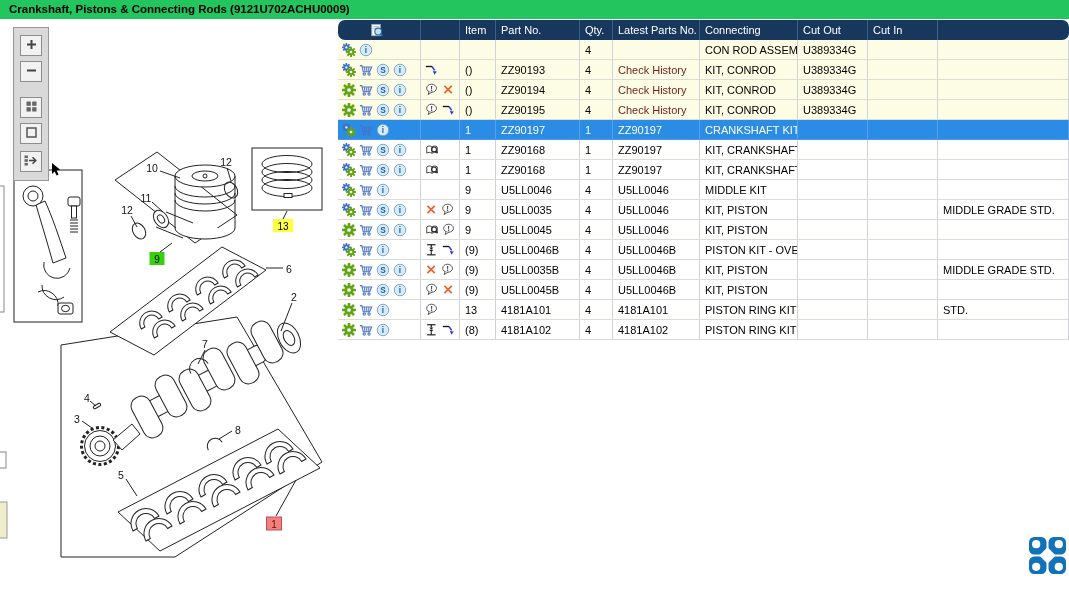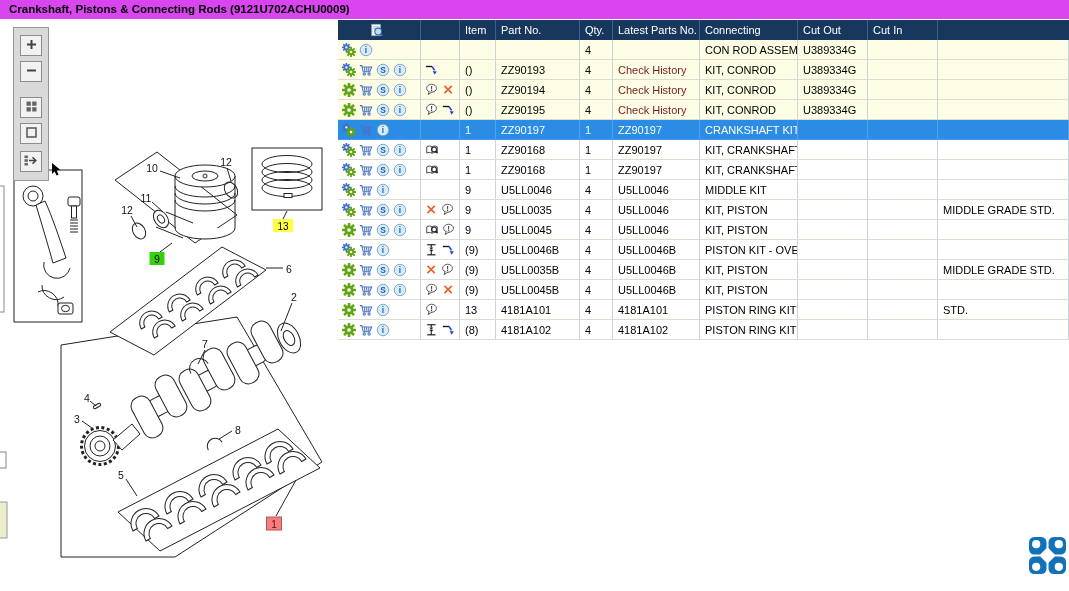--- a/index.html
+++ b/index.html
@@ -2,21 +2,21 @@
 <html style="--header_bg: #17375c; --selected_bg: #2b8ce5; --row_yellow: #fdfce4; --hist_color: #76231f; --perkins_blue: #1272b9; --callout_green: #35d10c; --callout_yellow: #ffff42; --callout_red_bg: #f28080; --callout_red_text: #7a0000;"><head>
 <meta charset="utf-8">
 <style>
   html,body{margin:0;padding:0;}
   body{
     width:1069px;height:591px;position:relative;overflow:hidden;
     background:#ffffff;font-family:"Liberation Sans",sans-serif;
   }
   .titlebar{
     position:absolute;top:0;left:0;width:100%;height:19px;
-    background:#d946ef;font-size:11.5px;font-weight:bold;color:#000;
+    background:#22c55e;font-size:11.5px;font-weight:bold;color:#000;
     padding:3px 0 0 9px;box-sizing:border-box;
   }
   svg.art{position:absolute;top:0;left:0;}
   
   .toolbar{
     position:absolute;left:13px;top:27px;width:36px;height:154px;
     background:#d9d9d9;border:1px solid #979797;box-sizing:border-box;
     display:flex;flex-direction:column;align-items:center;padding-top:7px;
   }
   .tbtn{
@@ -25,21 +25,21 @@
     box-sizing:border-box;cursor:pointer;
   }
   .tbtn.gap{margin-top:10px;}
   .tbtn.push{margin-top:auto;margin-bottom:8px;}
   
   .table{position:absolute;left:338px;top:20px;width:731px;font-size:11px;}
   .tr{
     display:grid;height:20px;box-sizing:border-box;
     grid-template-columns:83px 39px 36px 84px 33px 87px 98px 70px 70px 131px;
   }
-  .thead .tr{background:var(--header_bg);color:#fff;}
+  .thead .tr{background:var(--header_bg);color:#fff;border-radius:7px;}
   .thead .td{border-right:1px solid #3e608c;}
   .td{
     overflow:hidden;white-space:nowrap;display:flex;align-items:center;
     padding:0 0 0 5px;box-sizing:border-box;border-right:1px solid #ccd3da;
   }
   .tbody .tr{background:#fff;border-bottom:1px solid #dcdcd2;}
   .tbody .tr.yellow{background:var(--row_yellow);}
   .tbody .tr.sel{background:var(--selected_bg);color:#fff;border-bottom-color:#4a98e8;}
   .tbody .tr.sel .td{border-right-color:#5aa0e8;}
   .td.icons{padding-left:4px;gap:3px;}

